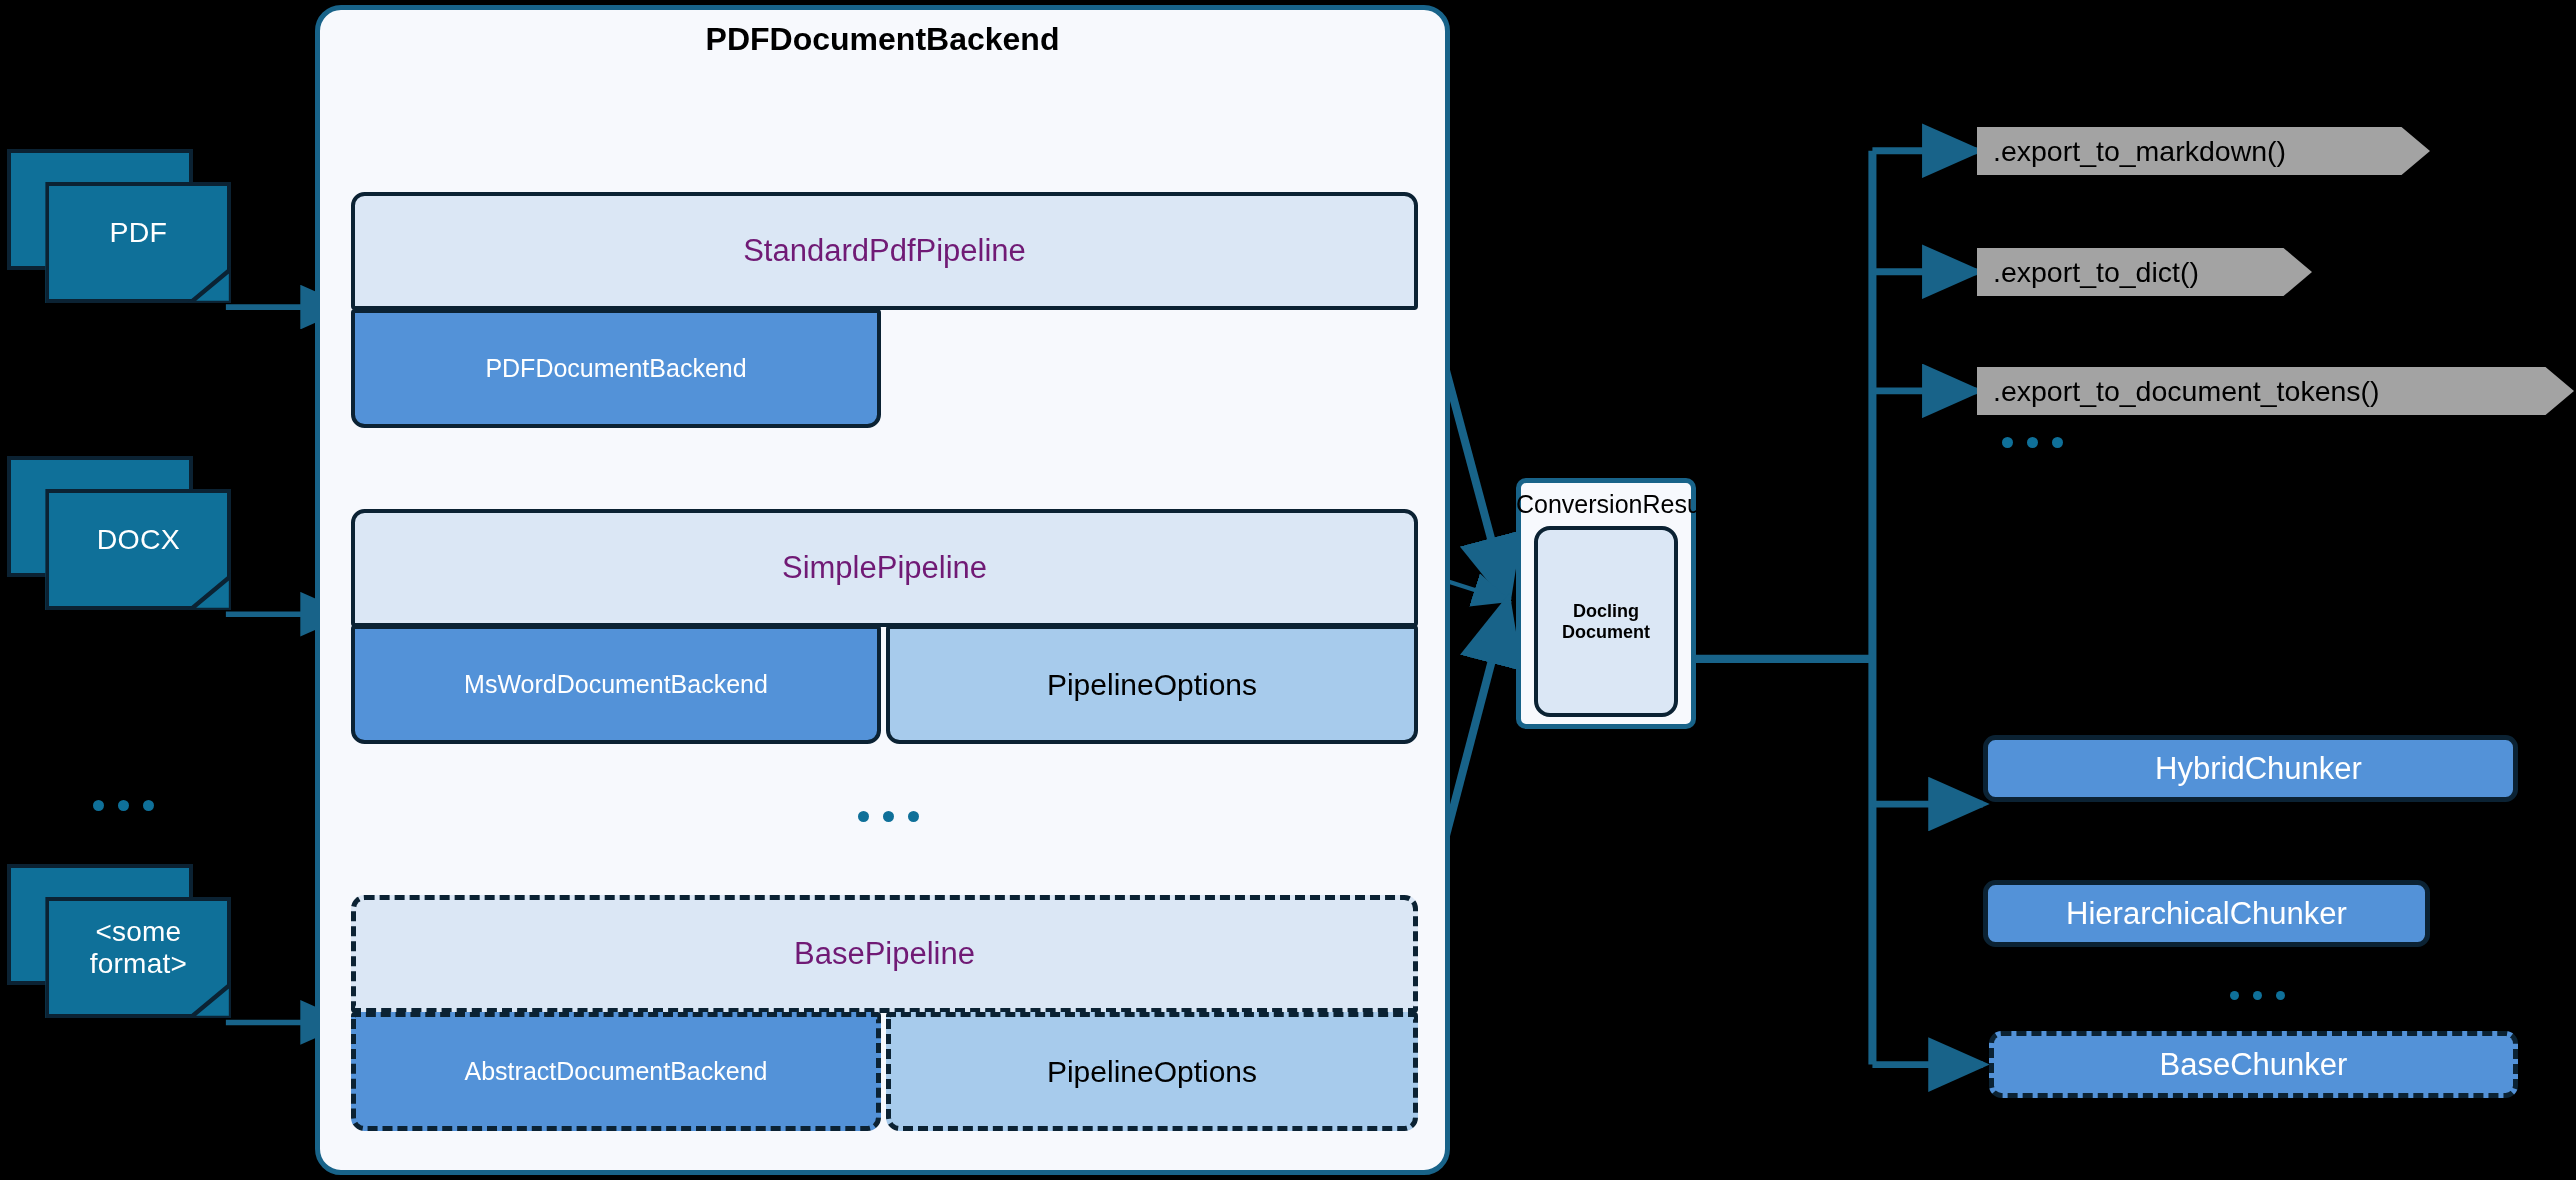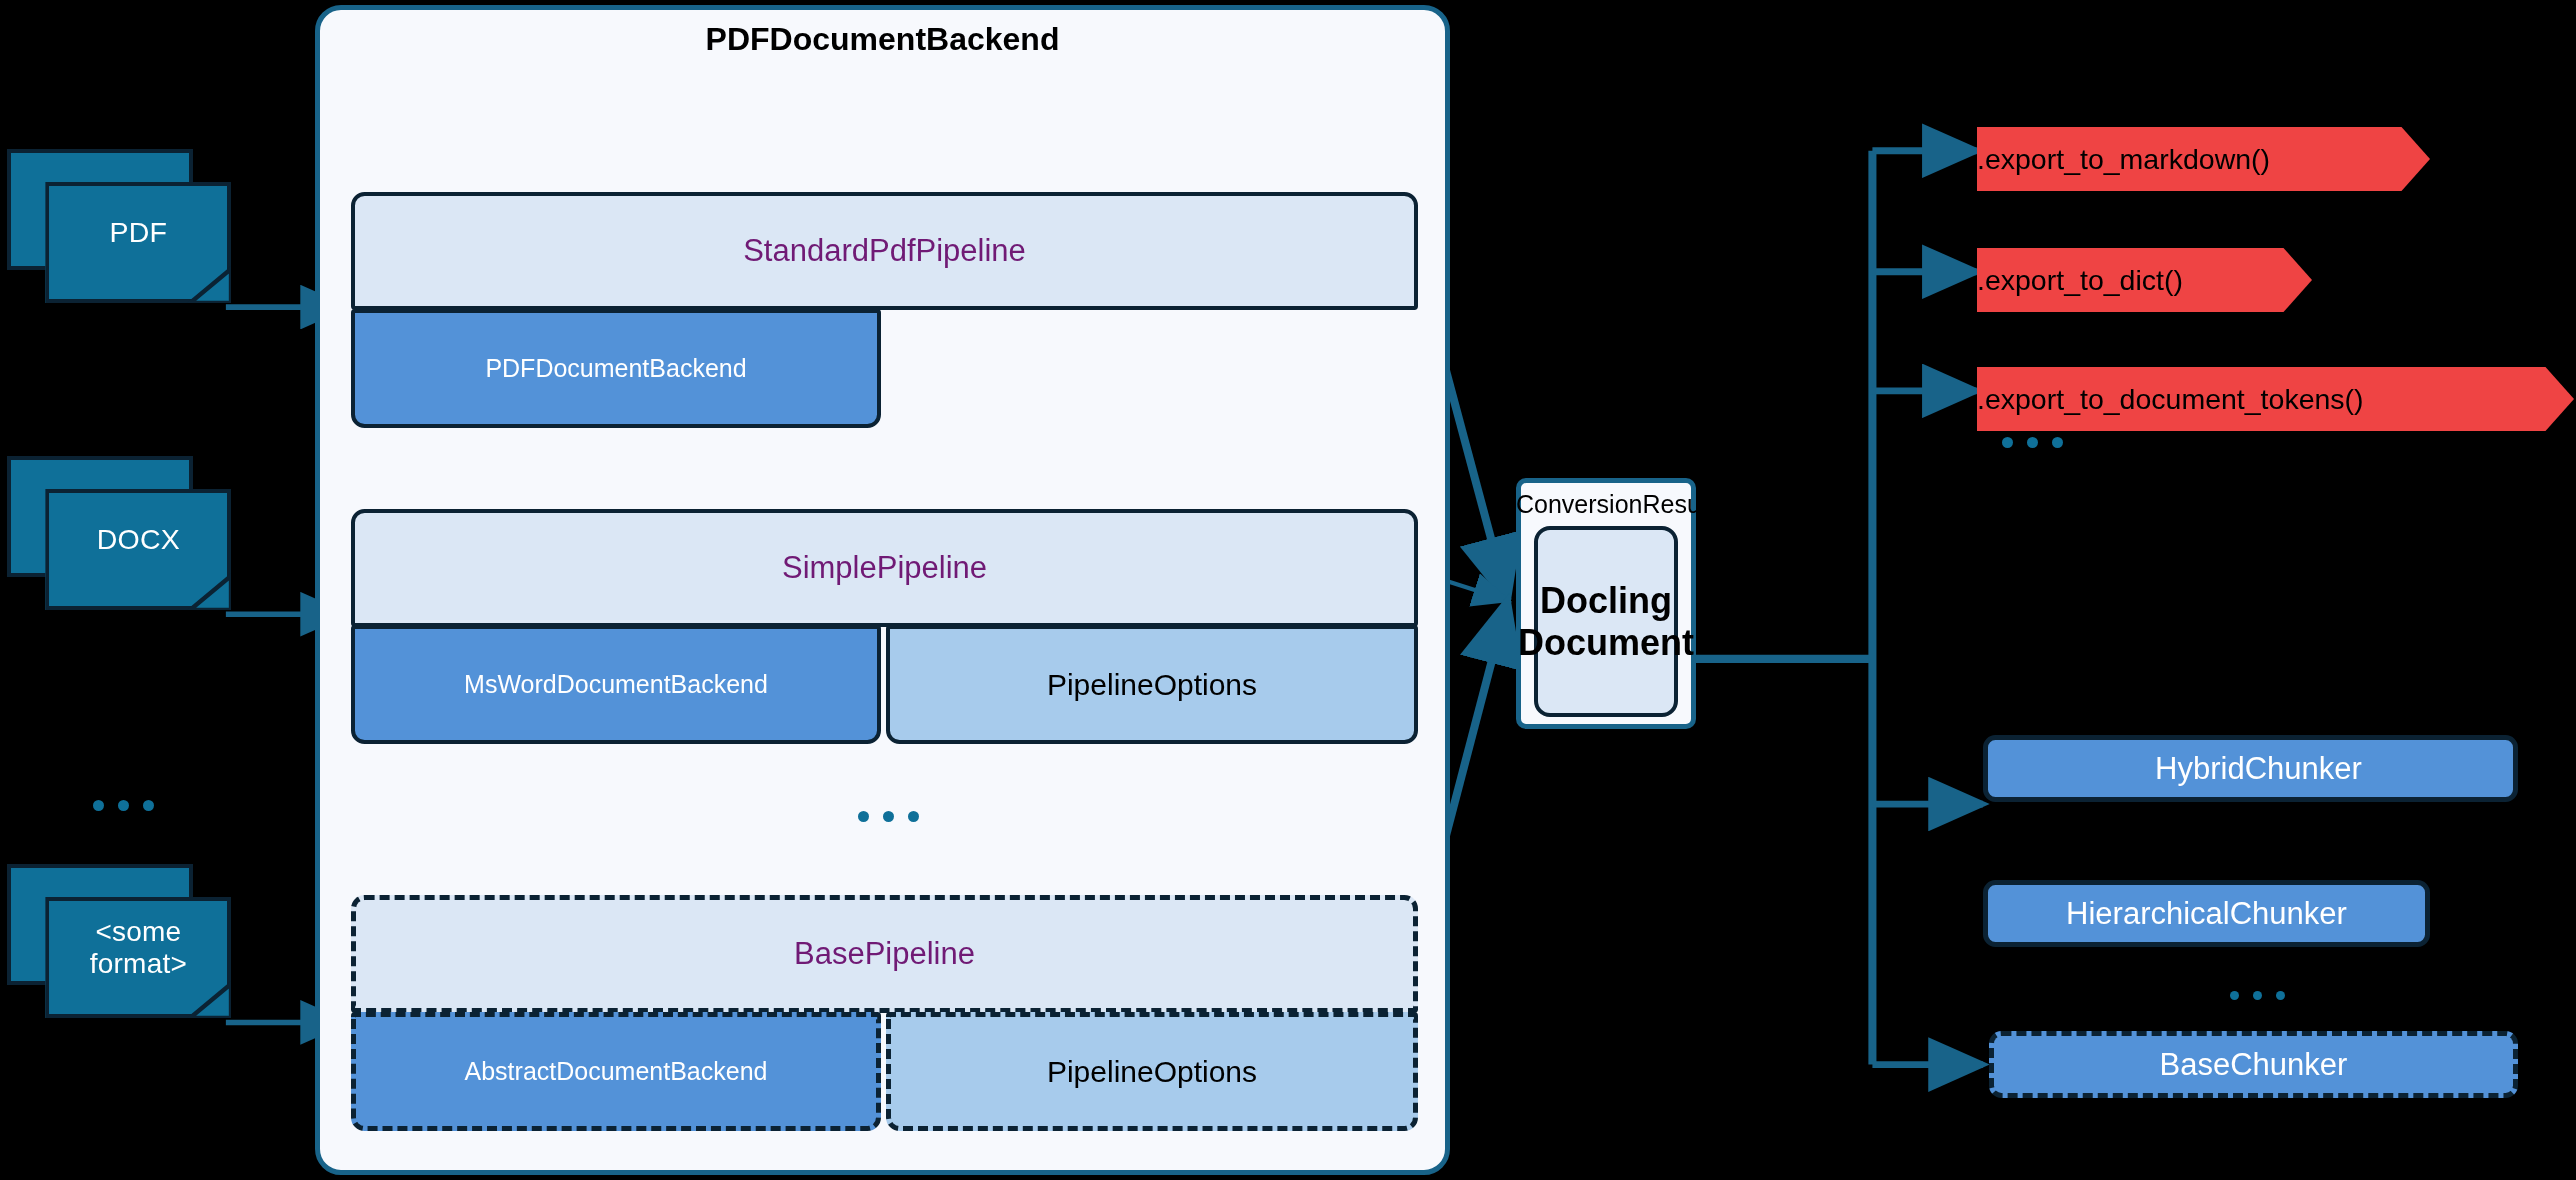--- a/index.html
+++ b/index.html
@@ -54,27 +54,27 @@
 
   
   #convres{left:1516px;top:478px;width:180px;height:251px;
            background:#f7f9fd;border:5px solid #186389;border-radius:10px;
            box-sizing:border-box;}
   #convres-title{left:1516px;top:490px;width:180px;text-align:center;
                  font-size:25px;color:#000;}
   #docling{left:1534px;top:526px;width:144px;height:191px;
            background:#dbe7f5;border:4.3px solid #0b2233;border-radius:16px;
            box-sizing:border-box;display:flex;align-items:center;
-           justify-content:center;font-size:36px;font-weight:bold;color:#000;
+           justify-content:center;font-size:18px;font-weight:bold;color:#000;
            line-height:1.15;text-align:center;}
 
   
-  .tag{position:absolute;background:#ef4444;height:64px;
+  .tag{position:absolute;background:#a3a3a3;height:48px;
        display:flex;align-items:center;font-size:28.5px;color:#000;
-       padding-left:0;box-sizing:border-box;}
+       padding-left:16px;box-sizing:border-box;}
 
   
   .chunker{position:absolute;background:#5392d8;border:5px solid #0b2233;
            box-sizing:border-box;border-radius:12.4px;
            display:flex;align-items:center;justify-content:center;
            font-size:31px;color:#fff;}
 
   svg.lines{position:absolute;left:0;top:0;width:2576px;height:1180px;
             pointer-events:none;}
 </style>

